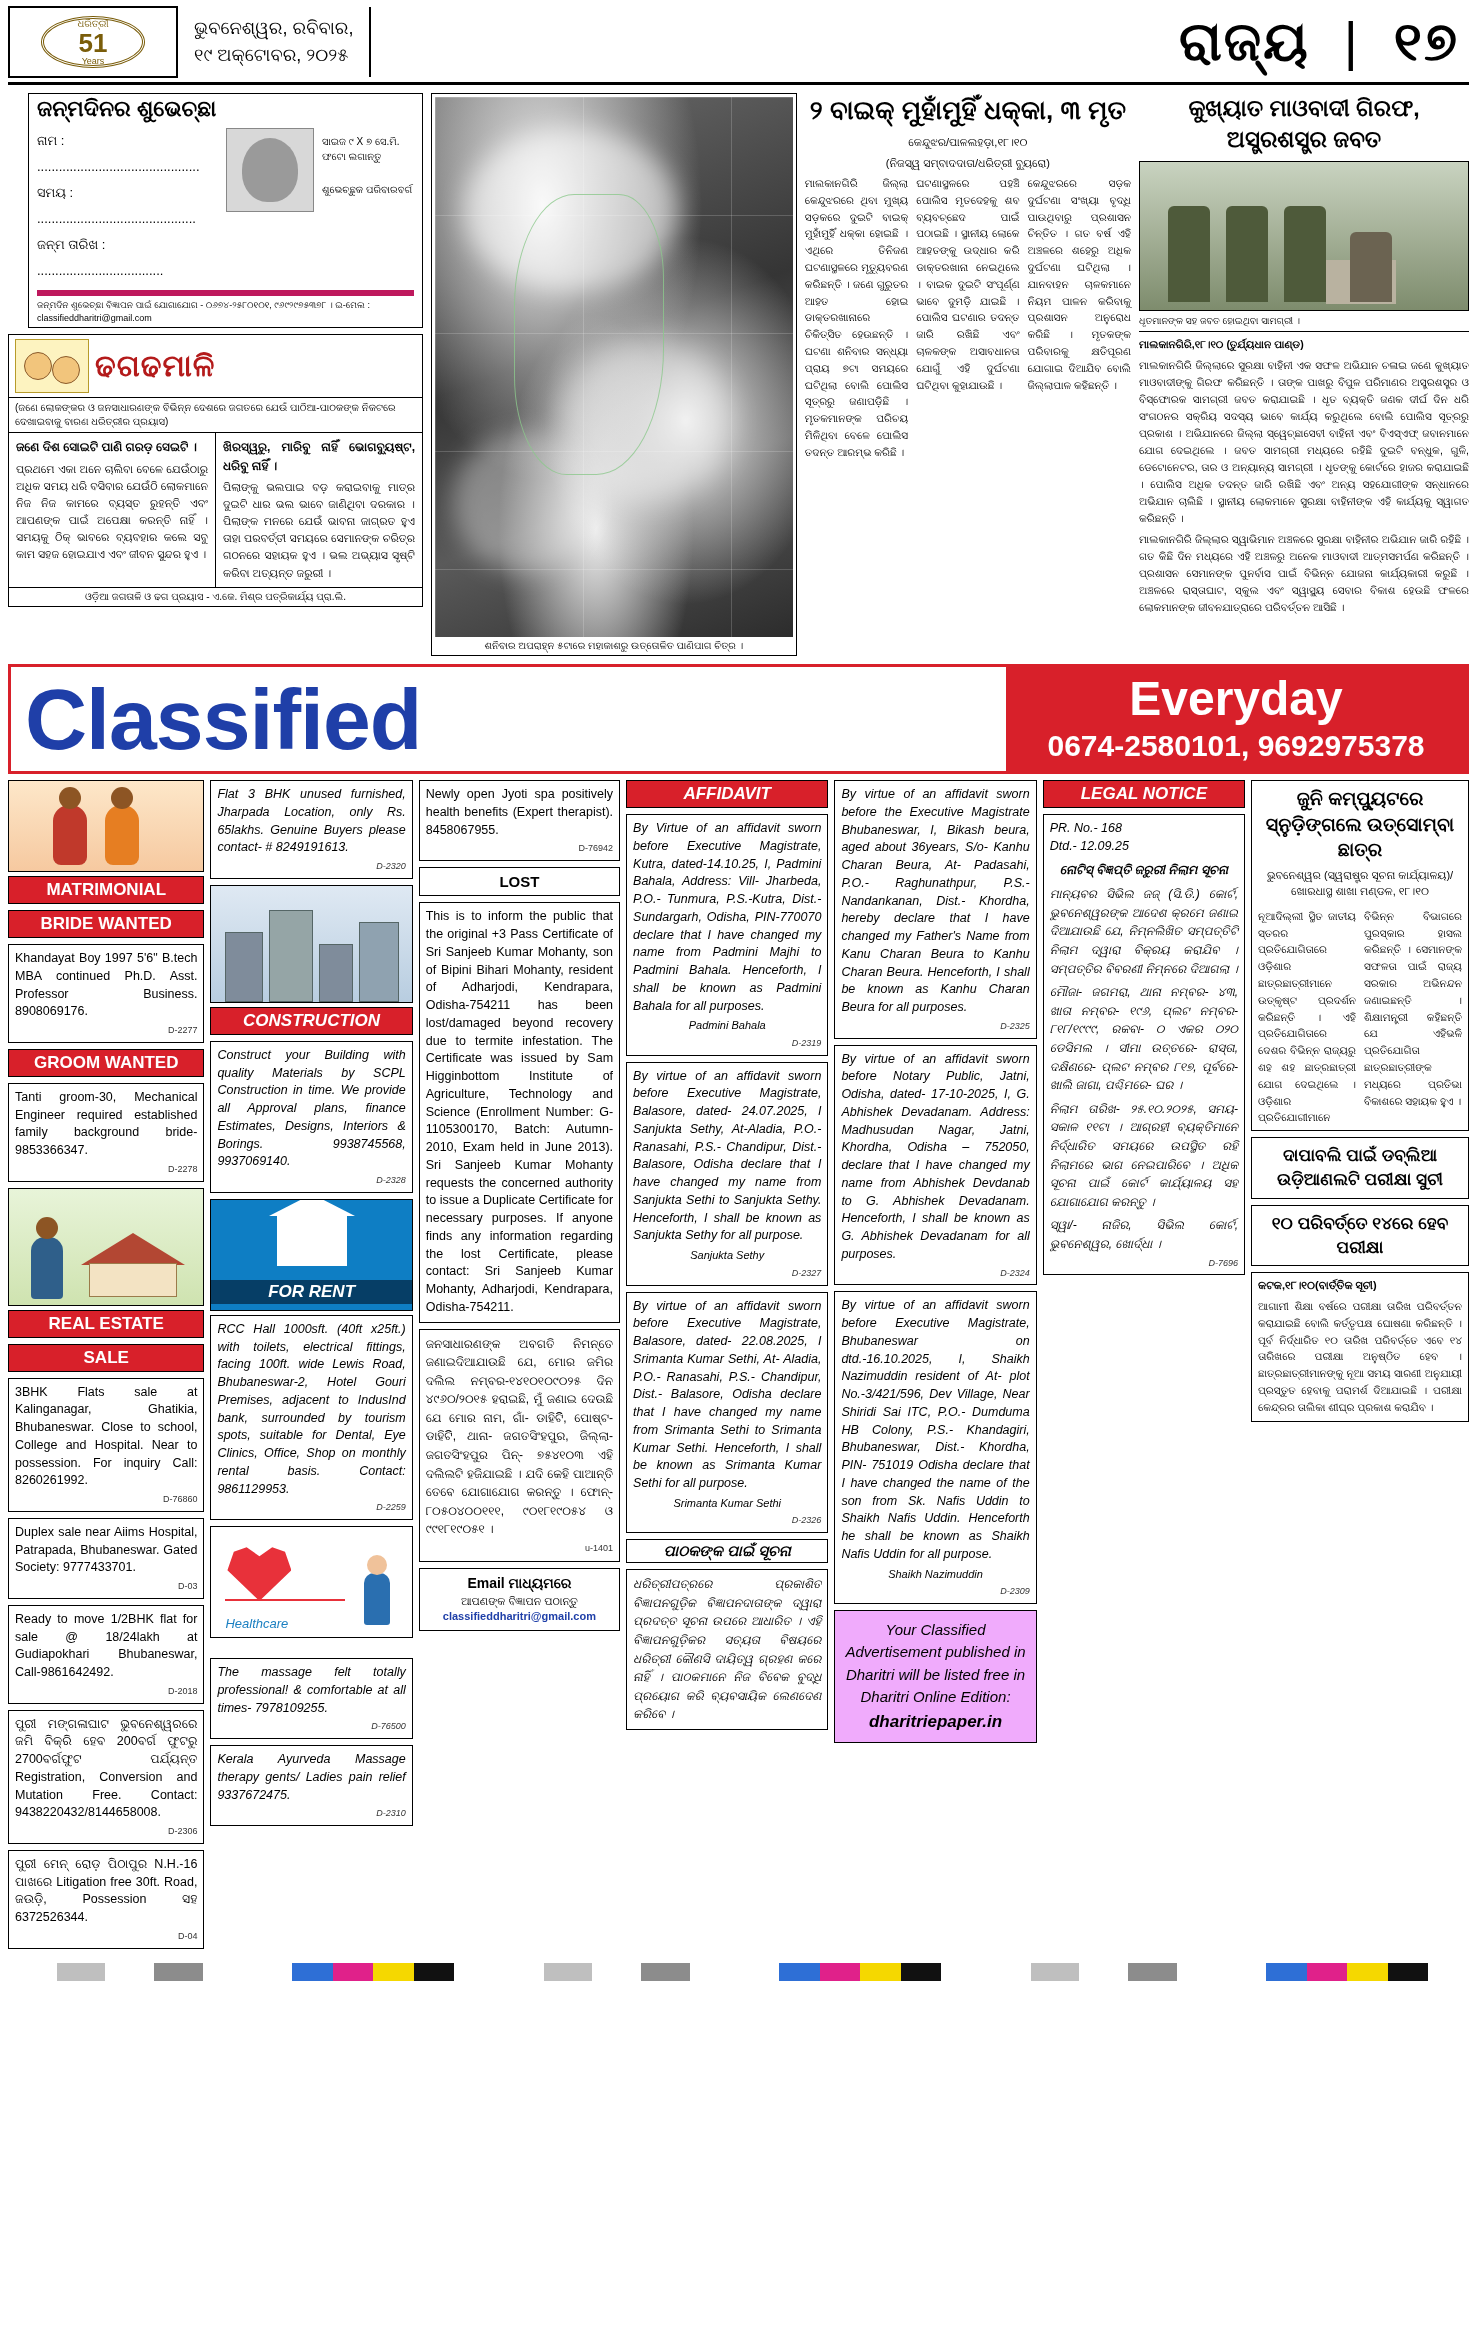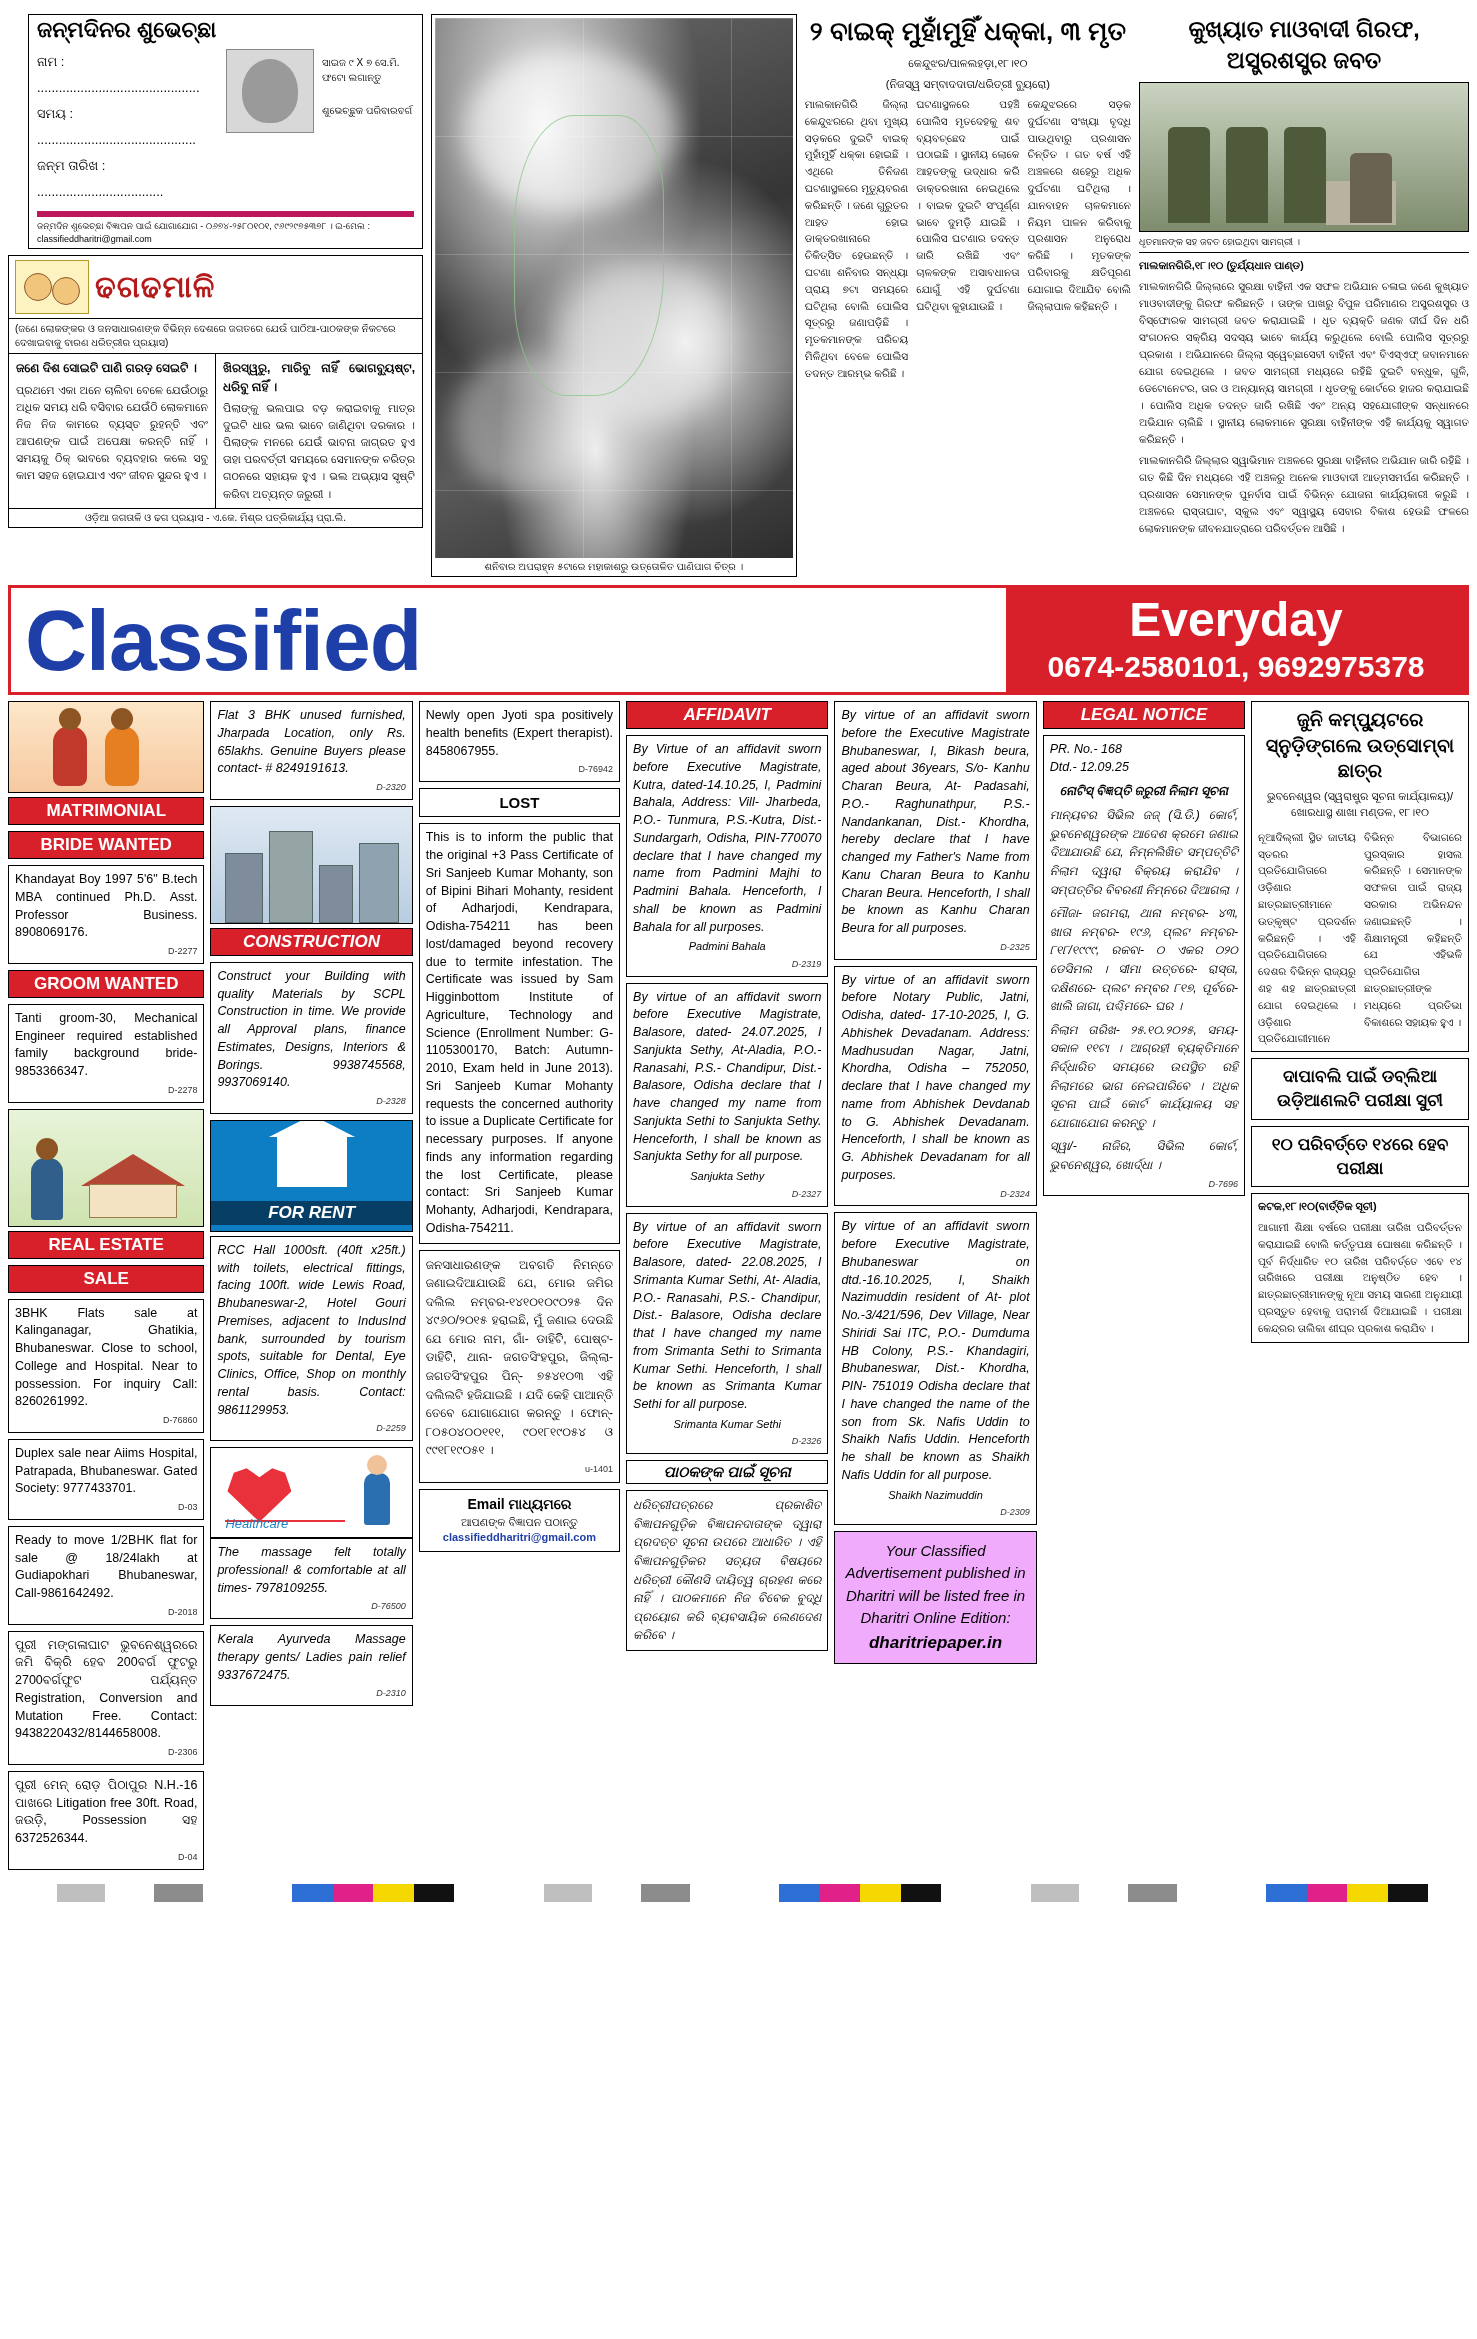--- a/index.html
+++ b/index.html
@@ -114,21 +114,21 @@
   .art-house .roof{position:absolute;right:18px;bottom:40px;width:0;height:0;border-left:52px solid transparent;border-right:52px solid transparent;border-bottom:32px solid #b34733;}
   .art-house .wall{position:absolute;right:26px;bottom:8px;width:88px;height:34px;background:#f3e3c3;border:1px solid #9b7b4a;}
   .art-house .lady{position:absolute;left:22px;bottom:6px;width:32px;height:62px;background:#2f5f8a;border-radius:14px 14px 4px 4px;}
   .art-house .lady:before{content:"";position:absolute;left:5px;top:-20px;width:22px;height:22px;border-radius:50%;background:#8d5524;}
 
   .art-rent { height:112px; background:#0e7ec4; border:1px solid #000; position:relative; overflow:hidden; margin-bottom:4px;}
   .art-rent .hs { position:absolute; left:50%; top:14px; transform:translateX(-50%); width:70px; height:52px; background:#fff; }
   .art-rent .hs:before{content:"";position:absolute;left:-8px;top:-20px;border-left:43px solid transparent;border-right:43px solid transparent;border-bottom:22px solid #fff;}
   .art-rent .tag{position:absolute;left:0;right:0;bottom:6px;text-align:center;color:#fff;font-weight:bold;font-size:17px;background:#063e66;padding:2px 0;}
 
-  .art-health { height:91px; background:#ffffff; border:1px solid #000; position:relative; overflow:hidden; margin-bottom:0;}
+  .art-health { height:112px; background:#ffffff; border:1px solid #000; position:relative; overflow:hidden; margin-bottom:20px;}
   .art-health .hb { position:absolute; left:16px; top:18px; width:64px; height:56px; background:#e8313a;
       clip-path: polygon(50% 100%, 0 45%, 10% 12%, 30% 4%, 50% 20%, 70% 4%, 90% 12%, 100% 45%); }
   .art-health .ecg { position:absolute; left:14px; top:72px; width:120px; height:2px; background:#e8313a;}
   .art-health .doc { position:absolute; right:22px; bottom:12px; width:26px; height:52px; background:#2a6fb0; border-radius:10px 10px 3px 3px;}
   .art-health .doc:before{content:"";position:absolute;left:3px;top:-18px;width:20px;height:20px;border-radius:50%;background:#f0c29a;}
   .art-health .lbl{position:absolute;left:14px;bottom:6px;font-size:13px;color:#1a7fc1;}
 
   .ody { font-size:12px; line-height:1.55; }
   .small { font-size:11px; }
 
@@ -145,20 +145,38 @@
   
   .colorbar { display:flex; gap:0; margin-top:8px; height:18px; }
   .colorbar .seg { flex:1; display:flex; }
   .colorbar .sw { flex:1; }
 </style>
 </head>
 <body>
 
 <div class="page">
 
+  <div class="masthead">
+    <div class="m-logo">
+      <div class="ring">
+        <span class="top">ଧରିତ୍ରୀ</span>
+        <span class="num">51</span>
+        <span class="yrs">Years</span>
+      </div>
+    </div>
+    <div class="m-date">
+      <span>ଭୁବନେଶ୍ୱର, ରବିବାର,</span>
+      <span>୧୯ ଅକ୍ଟୋବର, ୨୦୨୫</span>
+    </div>
+    <div class="m-title">
+      <span>ରାଜ୍ୟ</span>
+      <span class="sep">&nbsp;|&nbsp;</span>
+      <span>୧୭</span>
+    </div>
+  </div>
 
   <div class="topgrid">
 
     <div class="col-left">
       <div class="bday">
         <h3>ଜନ୍ମଦିନର ଶୁଭେଚ୍ଛା</h3>
         <div class="bday-row">
           <div class="bday-lines">
             <div>ନାମ : .............................................</div>
             <div>ସମୟ : ............................................</div>

